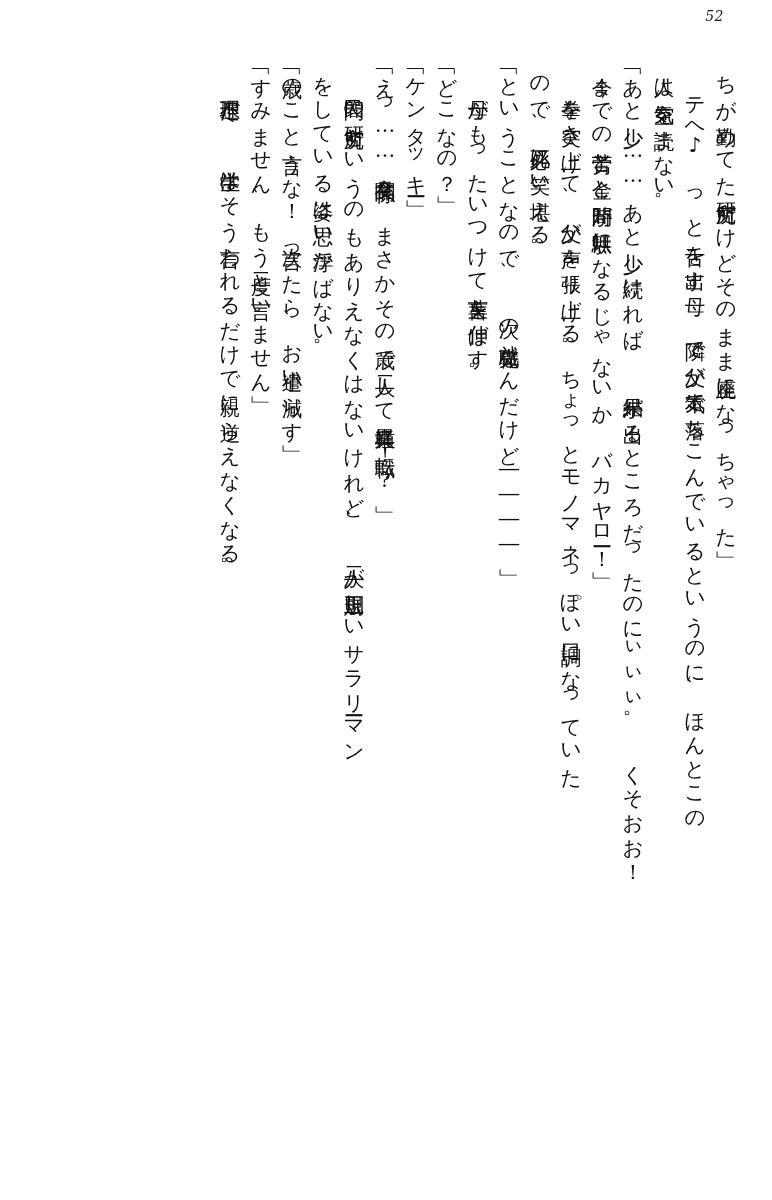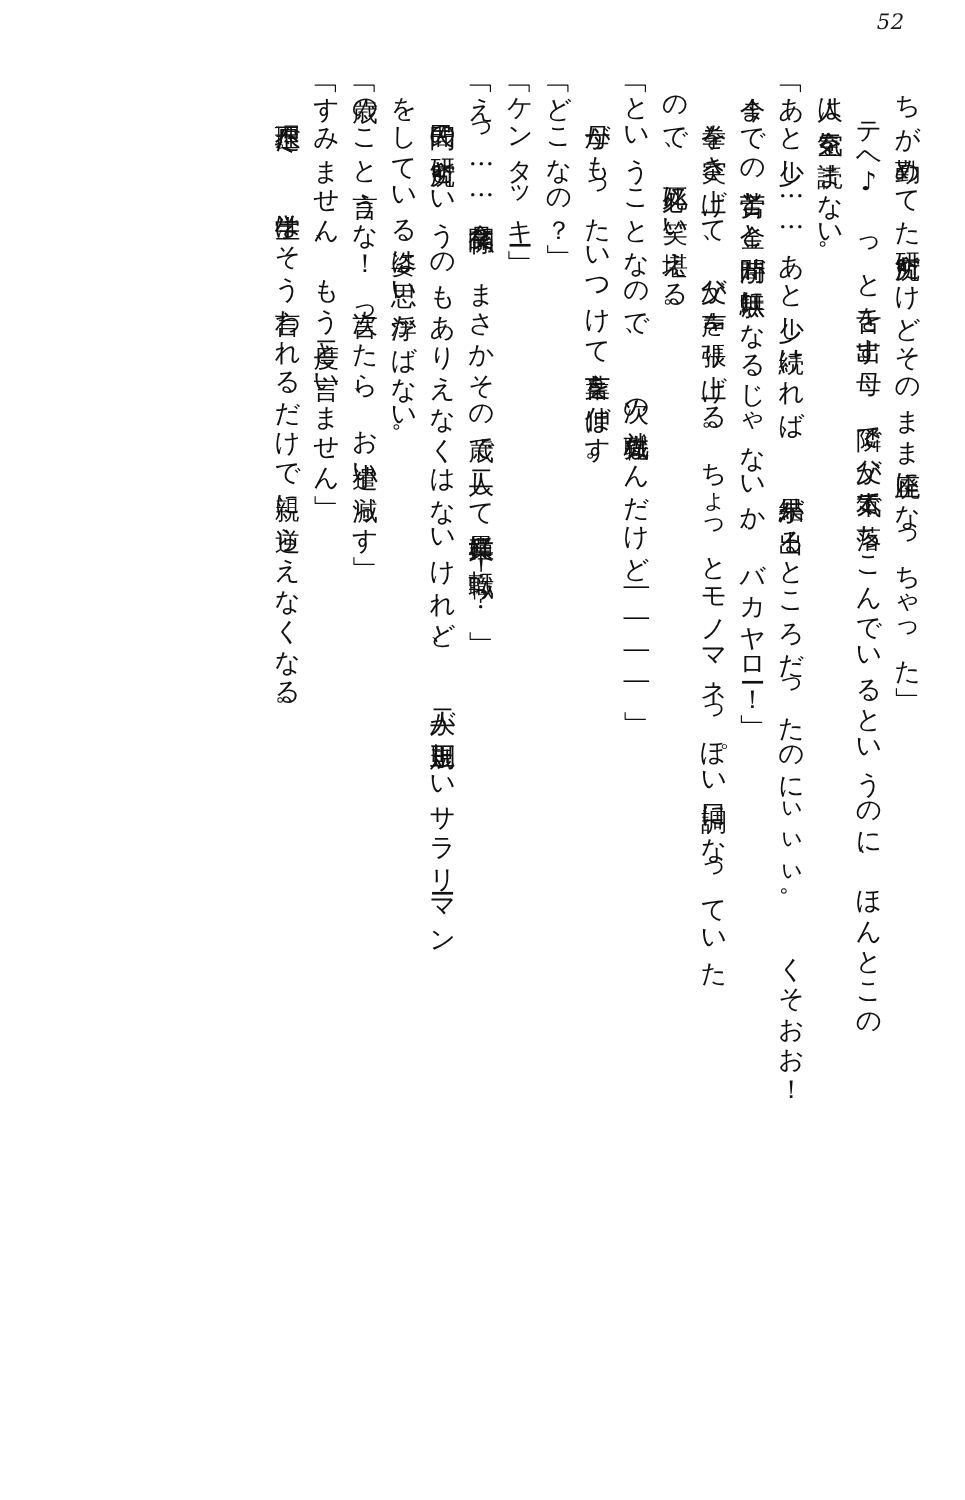--- a/index.html
+++ b/index.html
@@ -21,21 +21,21 @@
     height: 1200px;
     box-sizing: border-box;
     background: #ffffff;
   }
 
   
   .page-number {
     position: absolute;
     top: 8px;
     right: 48px;
-    font-size: 17px;
+    font-size: 14px;
     font-style: italic;
     font-family: "DejaVu Serif", "Liberation Serif", serif;
     color: #1a1a1a;
     letter-spacing: 0.5px;
   }
 
   
   .body-text {
     position: absolute;
     top: 62px;

